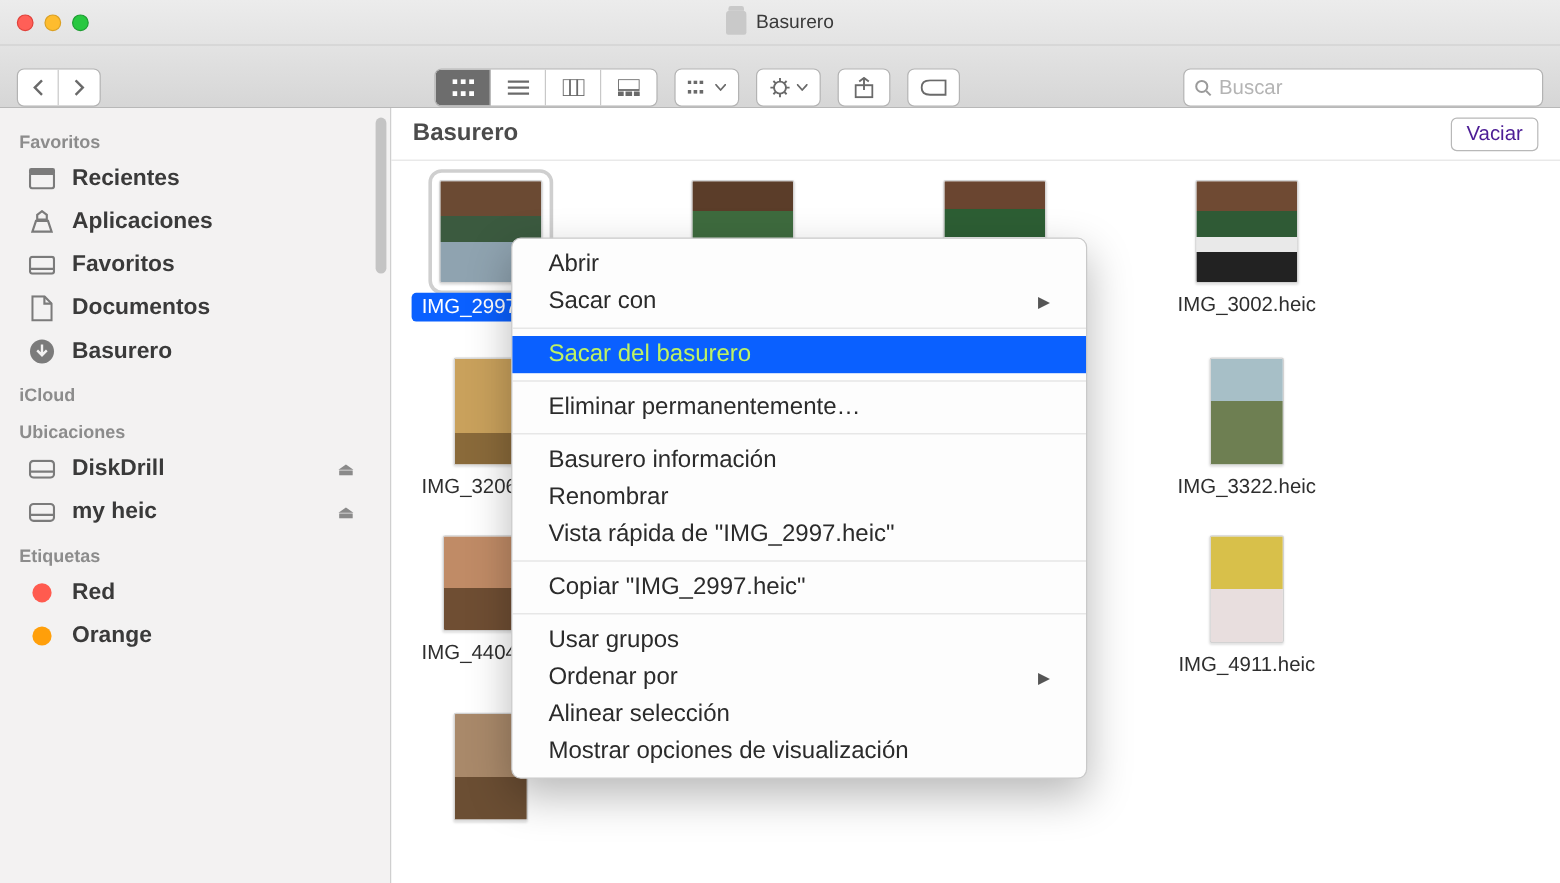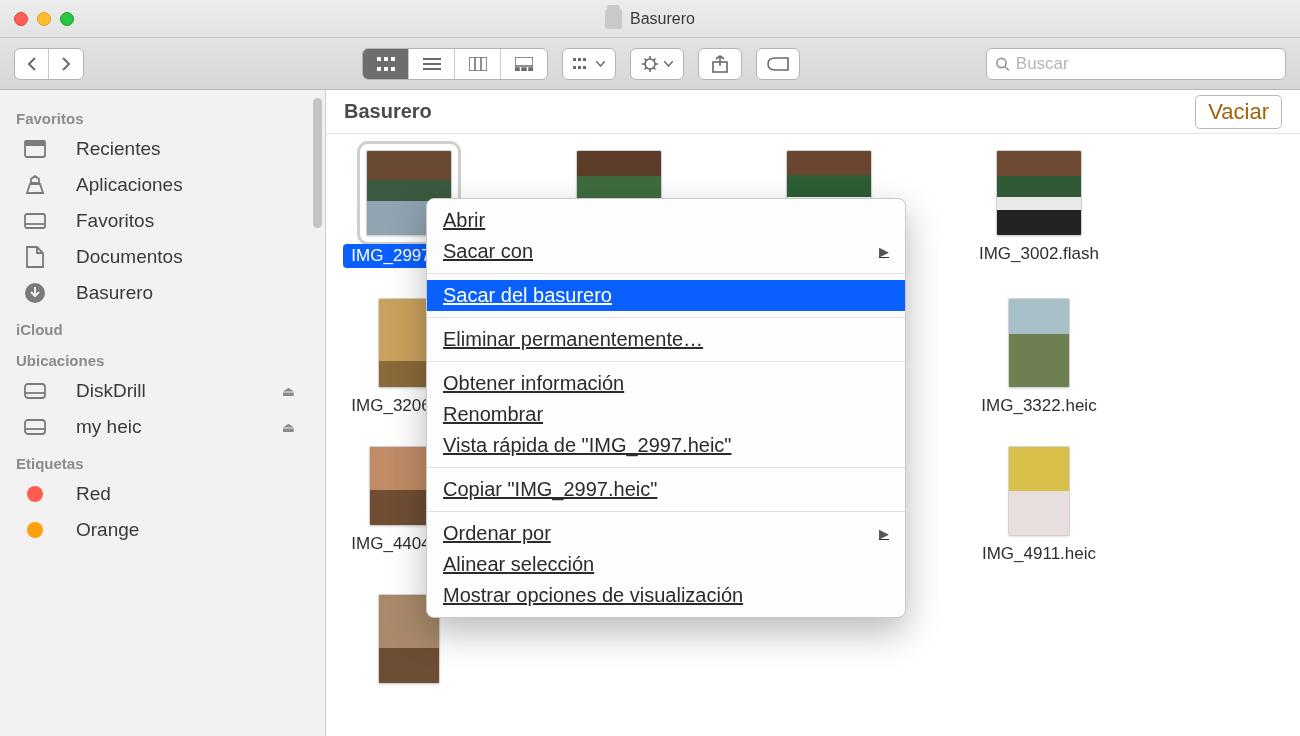--- a/index.html
+++ b/index.html
@@ -30,21 +30,21 @@
   .trash-mini::before{
     content:""; position:absolute; top:-4px; left:2px; right:2px; height:4px;
     background:#c9c9c9; border-radius:2px 2px 0 0;
   }
 
   
   .toolbar {
     height: 52px;
     background: linear-gradient(#e3e3e3, #d6d6d6);
     border-bottom: 1px solid #b8b8b8;
-    display:flex; align-items:center; padding:0 14px; gap:14px;
+    display:flex; align-items:flex-end; padding:0 14px; gap:14px;
   }
   .seg {
     display:flex; height:32px; border:1px solid #b3b3b3; border-radius:6px;
     overflow:hidden; background:#fff;
   }
   .segbtn {
     width:34px; display:flex; align-items:center; justify-content:center;
     border-right:1px solid #c8c8c8; color:#5c5c5c; font-size:14px;
   }
   .segbtn:last-child{border-right:none;}
@@ -74,39 +74,39 @@
     overflow-y:auto; padding:10px 0 20px 0; position:relative;
   }
   .scroll-ind{
     position:absolute; right:3px; top:8px; width:9px; height:130px;
     background:#c4c4c4; border-radius:5px;
   }
   .sec-title{
     font-size:15px; color:#8c8c8c; font-weight:600; padding:10px 16px 4px 16px;
   }
   .srow{
-    display:flex; align-items:center; gap:28px; padding:7px 18px 7px 22px;
-    font-size:19px; color:#3a3a3a; position:relative;
+    display:flex; align-items:center; gap:12px; padding:7px 18px 7px 22px;
+    font-size:19px; color:#3a3a3a; position:relative;font-weight:bold;
   }
   .srow .ic{ width:26px; display:flex; justify-content:center; color:#7b7b7b;}
   .eject{
     position:absolute; right:30px; color:#8a8a8a; font-size:14px;
   }
   .tagdot{ width:16px; height:16px; border-radius:50%; }
 
   
   .content{ flex:1; display:flex; flex-direction:column; overflow:hidden; }
   .location{
     height:44px; display:flex; align-items:center; justify-content:space-between;
     padding:0 18px; border-bottom:1px solid #e4e4e4;
     font-size:20px; font-weight:700; color:#4b4b4b;
   }
   .emptybtn{
-    font-size:22px; font-weight:400; padding:3px 12px;
-    border:1px solid #b8b8b8; border-radius:5px; background:#fff; color:#a16207;
+    font-size:17px; font-weight:400; padding:3px 12px;
+    border:1px solid #b8b8b8; border-radius:5px; background:#fff; color:#4c1d95;
   }
   .grid{
     flex:1; padding:16px 18px; position:relative; overflow:hidden;
   }
   .row{ display:flex; gap:80px; margin-bottom:30px;}
   .item{ width:130px; display:flex; flex-direction:column; align-items:center; gap:8px;}
   .thumb{
     width:86px; height:86px; border:1px solid #d2d2d2; background:#999;
     border-radius:2px; box-shadow:0 1px 2px rgba(0,0,0,.12);
     background-size:cover; background-position:center;
@@ -128,24 +128,24 @@
   }
 
   
   .ctx{
     position:absolute; top:64px; left:100px; width:480px;
     background:#fdfdfd; border:1px solid #c9c9c9; border-radius:8px;
     box-shadow:0 14px 36px rgba(0,0,0,.28);
     padding:6px 0; z-index:50;
   }
   .ctx .mi{
-    font-size:20px; color:#2b2b2b; padding:4px 16px; display:flex;
-    justify-content:space-between; align-items:center;text-decoration:underline;
-  }
-  .ctx .mi.hl{ background:#0a60ff; color:#ffffff; }
+    font-size:20px; color:#2b2b2b; padding:4px 30px; display:flex;
+    justify-content:space-between; align-items:center;
+  }
+  .ctx .mi.hl{ background:#0a60ff; color:#bef264; }
   .ctx hr{ border:none; border-top:1px solid #e2e2e2; margin:6px 0;}
   .ctx .arrow{ font-size:13px; color:#555;}
 
   svg{display:block;}
 </style>
 </head>
 <body>
 
 <div class="titlebar">
   <div class="traffic">
@@ -361,21 +361,21 @@
             <div class="item">
               <div class="thumb t2"></div>
               <div class="fname">IMG_2998.heic</div>
             </div>
             <div class="item">
               <div class="thumb t3"></div>
               <div class="fname">IMG_3000.heic</div>
             </div>
             <div class="item">
               <div class="thumb t4"></div>
-              <div class="fname">IMG_3002.flash</div>
+              <div class="fname">IMG_3002.heic</div>
             </div>
           </div>
           <div class="row">
             <div class="item">
               <div class="thumb t5"></div>
               <div class="fname">IMG_3206.heic</div>
             </div>
             <div class="item" style="visibility: hidden;">
               <div class="thumb "></div>
               <div class="fname"></div>
@@ -438,33 +438,36 @@
           <hr>
           <div class="mi hl">
             <span>Sacar del basurero</span>
           </div>
           <hr>
           <div class="mi">
             <span>Eliminar permanentemente…</span>
           </div>
           <hr>
           <div class="mi">
-            <span>Obtener información</span>
+            <span>Basurero información</span>
           </div>
           <div class="mi">
             <span>Renombrar</span>
           </div>
           <div class="mi">
             <span>Vista rápida de "IMG_2997.heic"</span>
           </div>
           <hr>
           <div class="mi">
             <span>Copiar "IMG_2997.heic"</span>
           </div>
           <hr>
+          <div class="mi">
+            <span>Usar grupos</span>
+          </div>
           <div class="mi">
             <span>Ordenar por</span>
             <span class="arrow">▶</span>
           </div>
           <div class="mi">
             <span>Alinear selección</span>
           </div>
           <div class="mi">
             <span>Mostrar opciones de visualización</span>
           </div>

